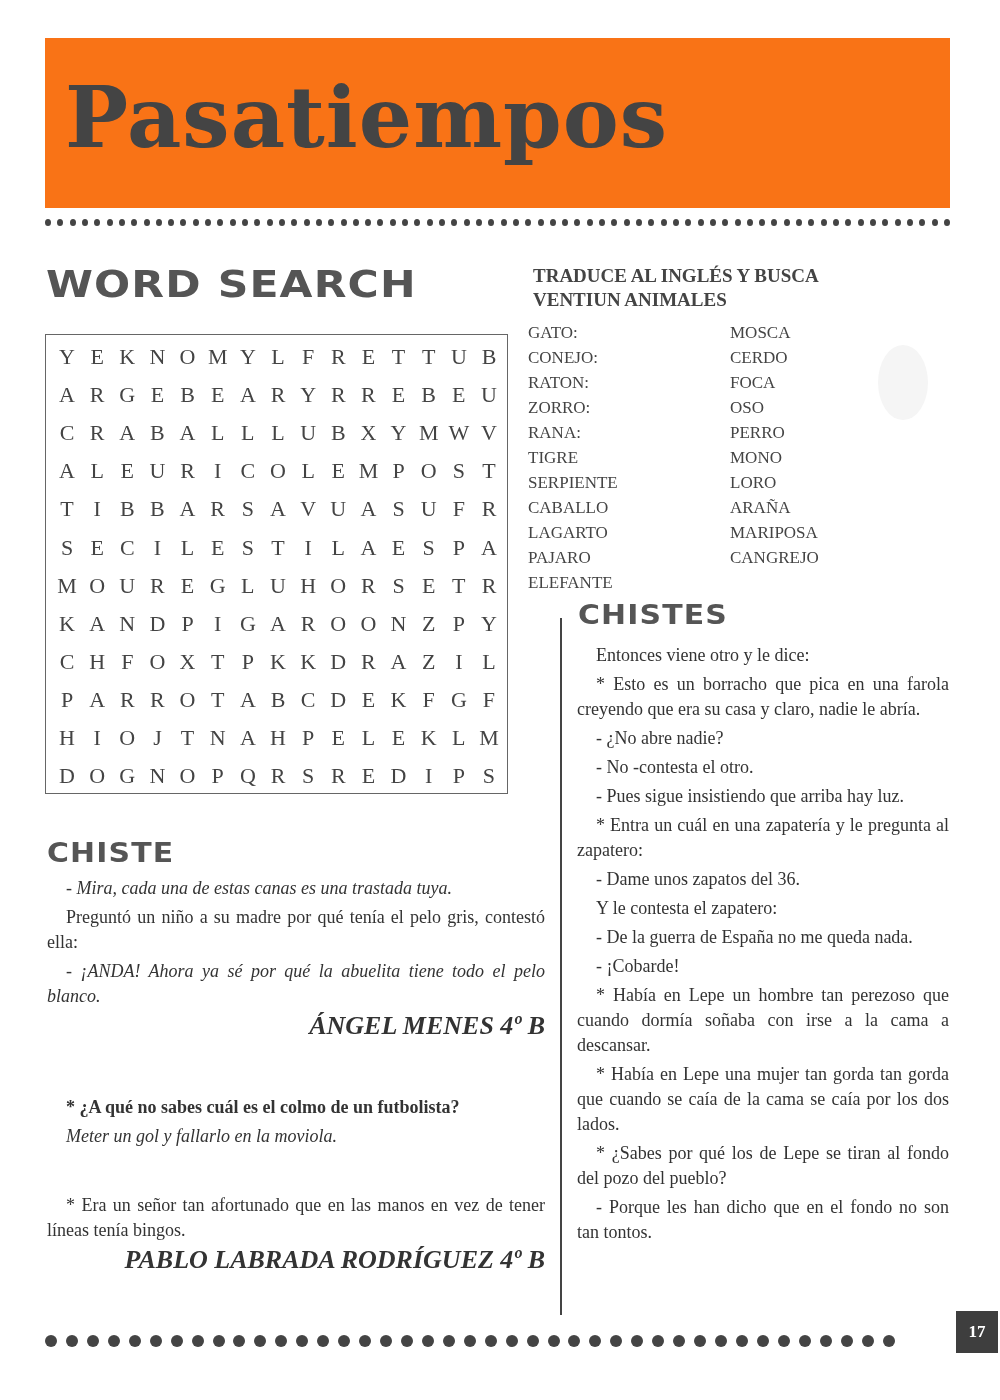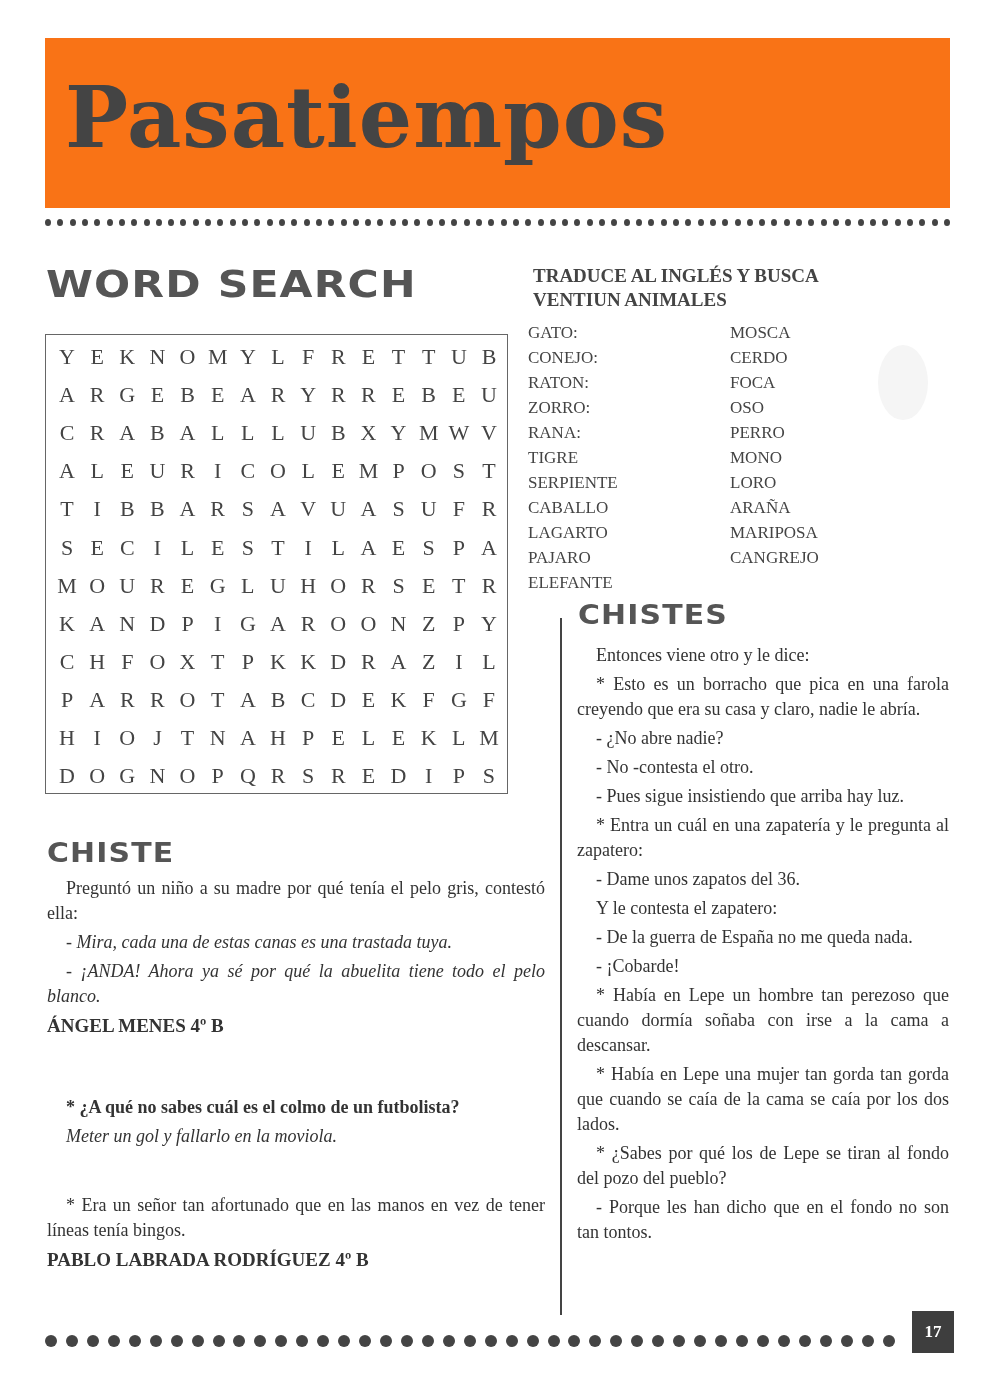--- a/index.html
+++ b/index.html
@@ -20,21 +20,21 @@
       position: absolute; left: 45px; display: flex; gap: 0;
       justify-content: space-between;
     }
     .dots-row .dot { border-radius: 50%; background: #444; }
     .dots-top { top: 219px; width: 905px; }
     .dots-top .dot { width: 6px; height: 7px; }
     .dots-bottom { top: 1335px; width: 850px; }
     .dots-bottom .dot { width: 12px; height: 12px; }
 
     .page-num {
-      position: absolute; left: 912px; top: 1311px; width: 42px; height: 42px;
+      position: absolute; left: 956px; top: 1311px; width: 42px; height: 42px;
       background: #3e3e3e; color: #fff; font-weight: bold; font-size: 17px;
       display: flex; align-items: center; justify-content: center;
     }
 
     .heavy-heading {
       position: absolute; font-family: "DejaVu Sans", sans-serif; font-weight: bold;
       color: #555555; letter-spacing: 1px;
     }
     .ws-heading { left: 46px; top: 262px; font-size: 38px; transform: scaleX(1.12); transform-origin: left; }
     .chiste-heading { left: 47px; top: 838px; font-size: 26px; transform: scaleX(1.15); transform-origin: left; }
@@ -64,21 +64,21 @@
     .smudge {
       position: absolute; left: 878px; top: 345px; width: 50px; height: 75px;
       border-radius: 50%; background: #f5f5f5;
     }
 
     .text-block { position: absolute; font-size: 18px; line-height: 25px; color: #333; text-align: justify; }
     .text-block p { margin-bottom: 4px; }
     .indent { text-indent: 19px; }
     .italic { font-style: italic; }
     .bold { font-weight: bold; }
-    .sig { font-weight: bold; font-size: 19px; }
+    .sig { text-align: right; font-weight: bold; font-style: italic; font-size: 26px; }
 
     .left-col-1 { left: 47px; top: 876px; width: 498px; }
     .left-col-2 { left: 47px; top: 1095px; width: 498px; }
     .left-col-3 { left: 47px; top: 1181px; width: 498px; margin-top: 12px; }
 
     .vrule { position: absolute; left: 560px; top: 618px; width: 2px; height: 697px; background: #444; }
     .right-col { left: 577px; top: 643px; width: 372px; }
     .right-col p { margin-bottom: 4px; }
   </style>
 </head>
@@ -402,22 +402,22 @@
     <div>LORO</div>
     <div>ARAÑA</div>
     <div>MARIPOSA</div>
     <div>CANGREJO</div>
   </div>
 <div class="smudge"></div>
 
 <div class="heavy-heading chiste-heading">CHISTE</div>
 
 <div class="text-block left-col-1">
+  <p class="indent italic">- Mira, cada una de estas canas es una trastada tuya.</p>
   <p class="indent">Preguntó un niño a su madre por qué tenía el pelo gris, contestó ella:</p>
-  <p class="indent italic">- Mira, cada una de estas canas es una trastada tuya.</p>
   <p class="indent italic">- ¡ANDA! Ahora ya sé por qué la abuelita tiene todo el pelo blanco.</p>
   <p class="sig">ÁNGEL MENES 4º B</p>
 </div>
 
 <div class="text-block left-col-2">
   <p class="indent bold">* ¿A qué no sabes cuál es el colmo de un futbolista?</p>
   <p class="indent italic">Meter un gol y fallarlo en la moviola.</p>
 </div>
 
 <div class="text-block left-col-3">

